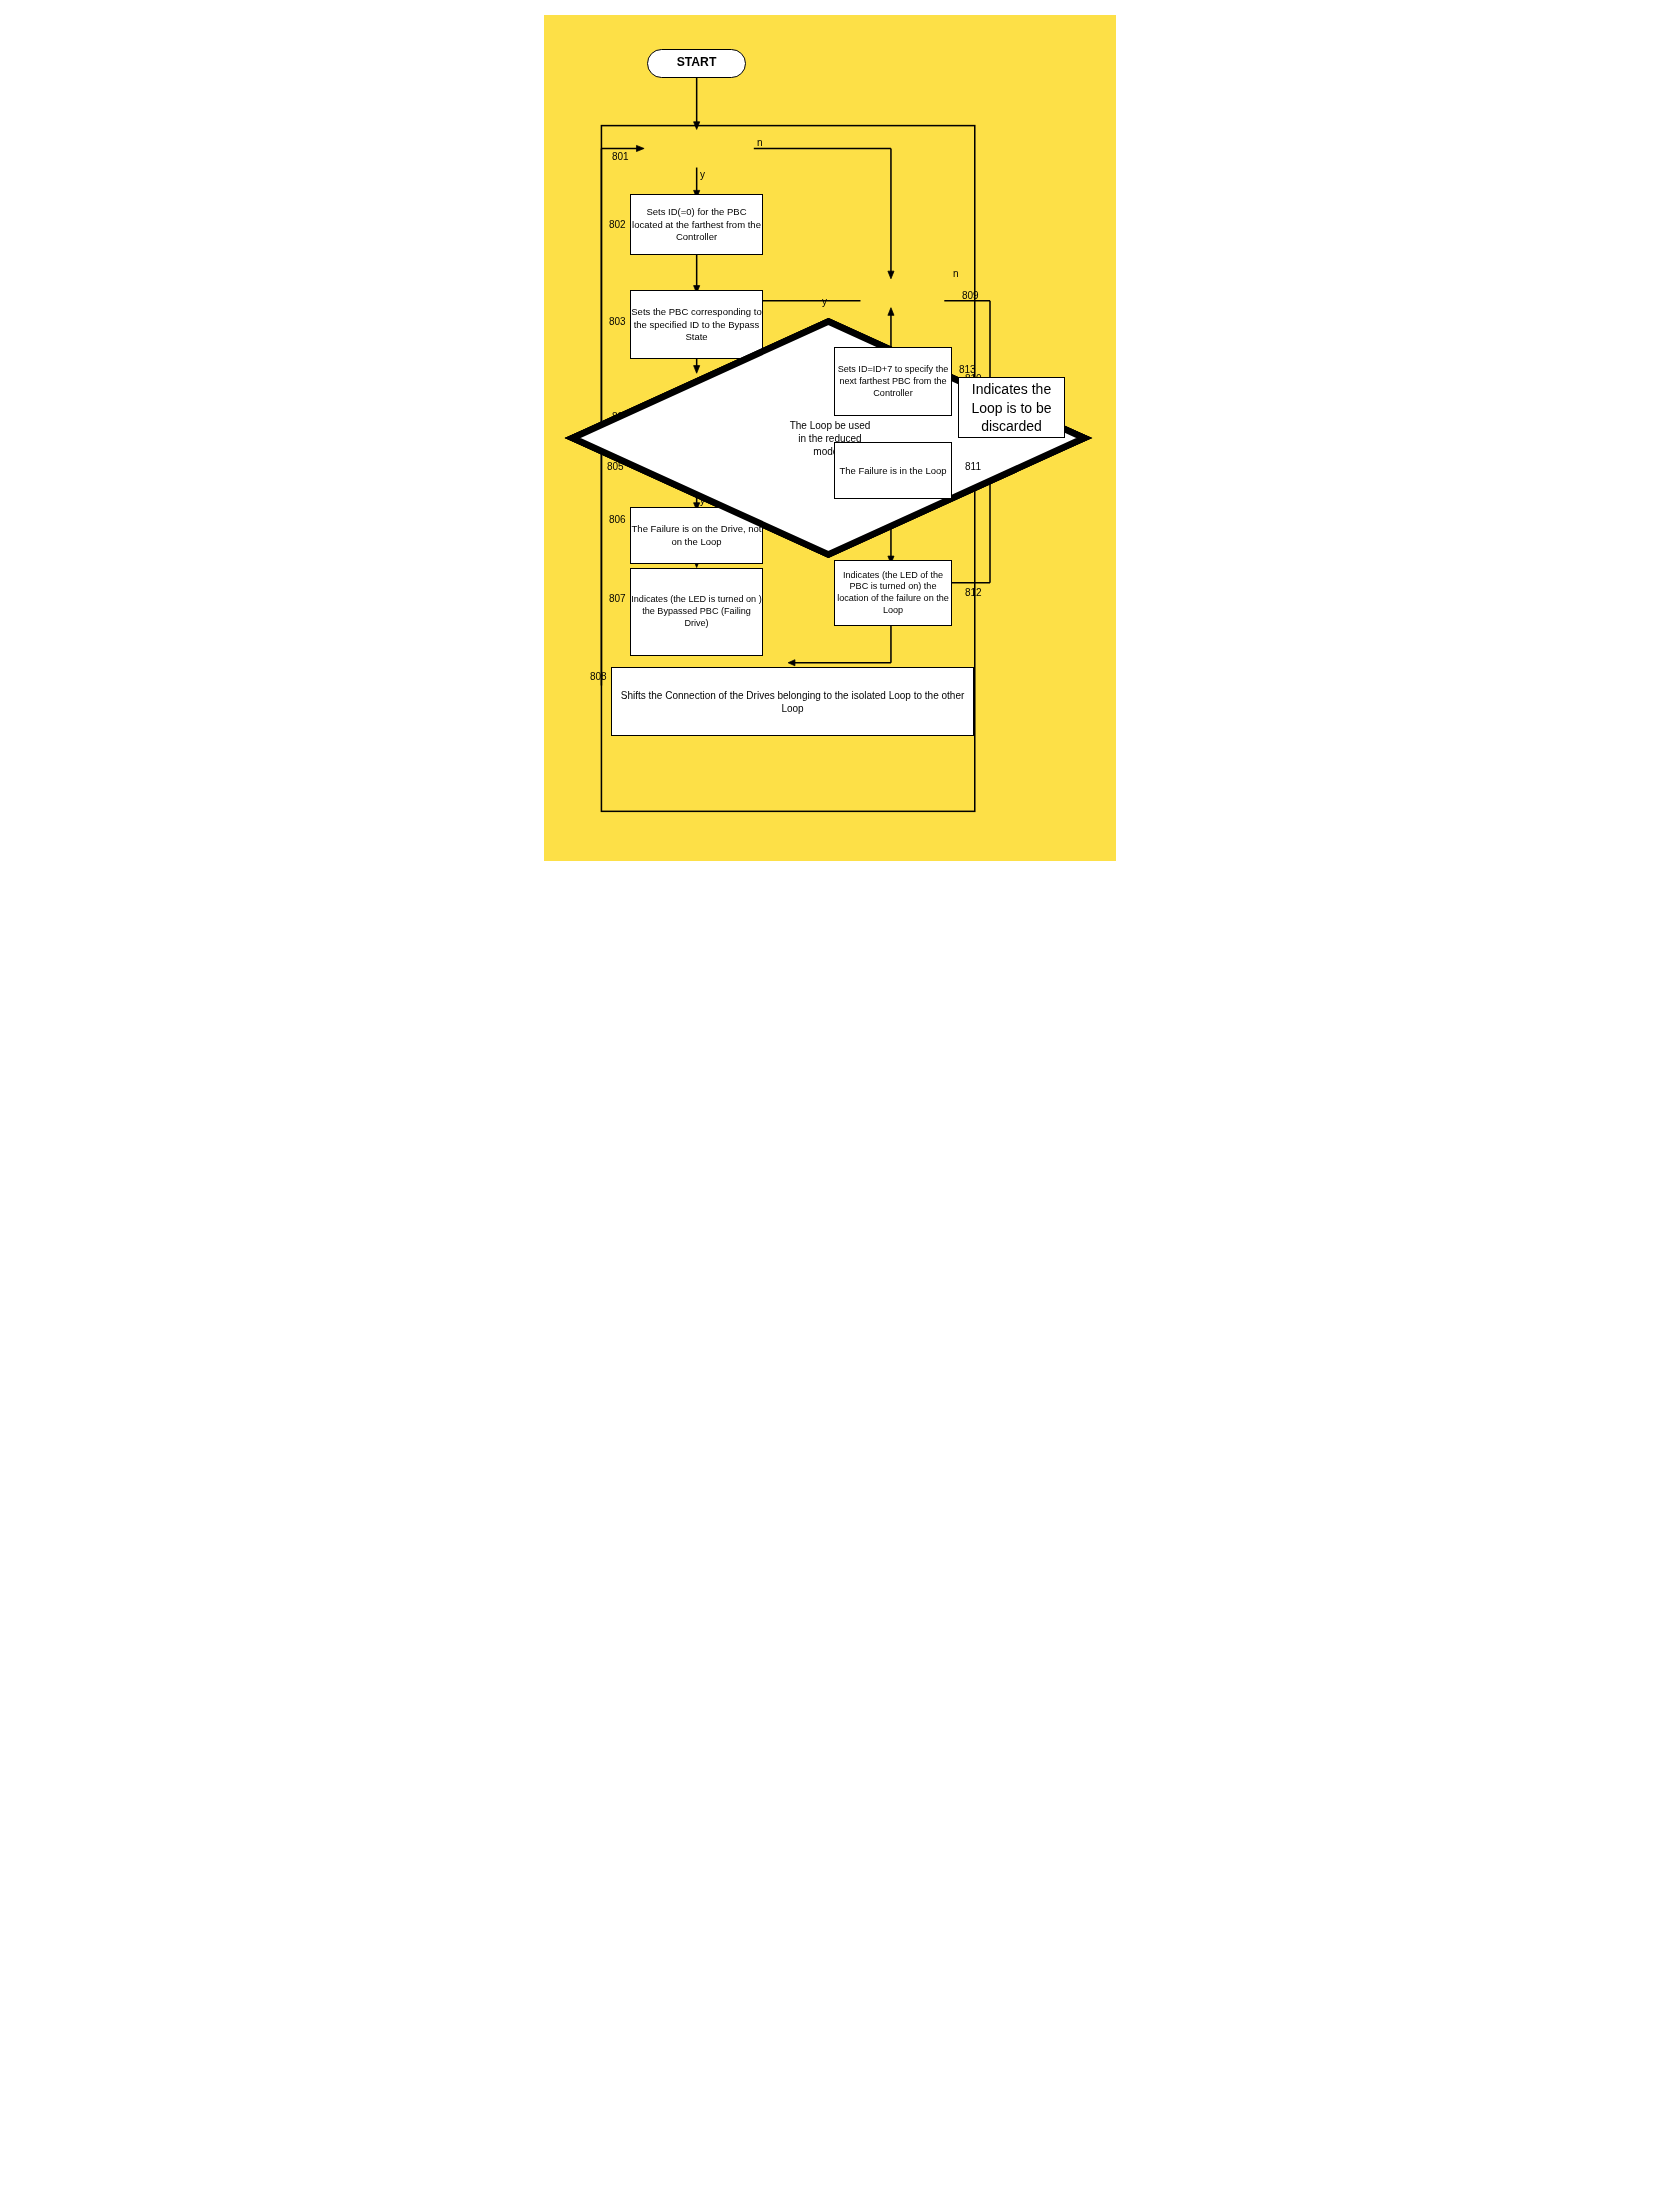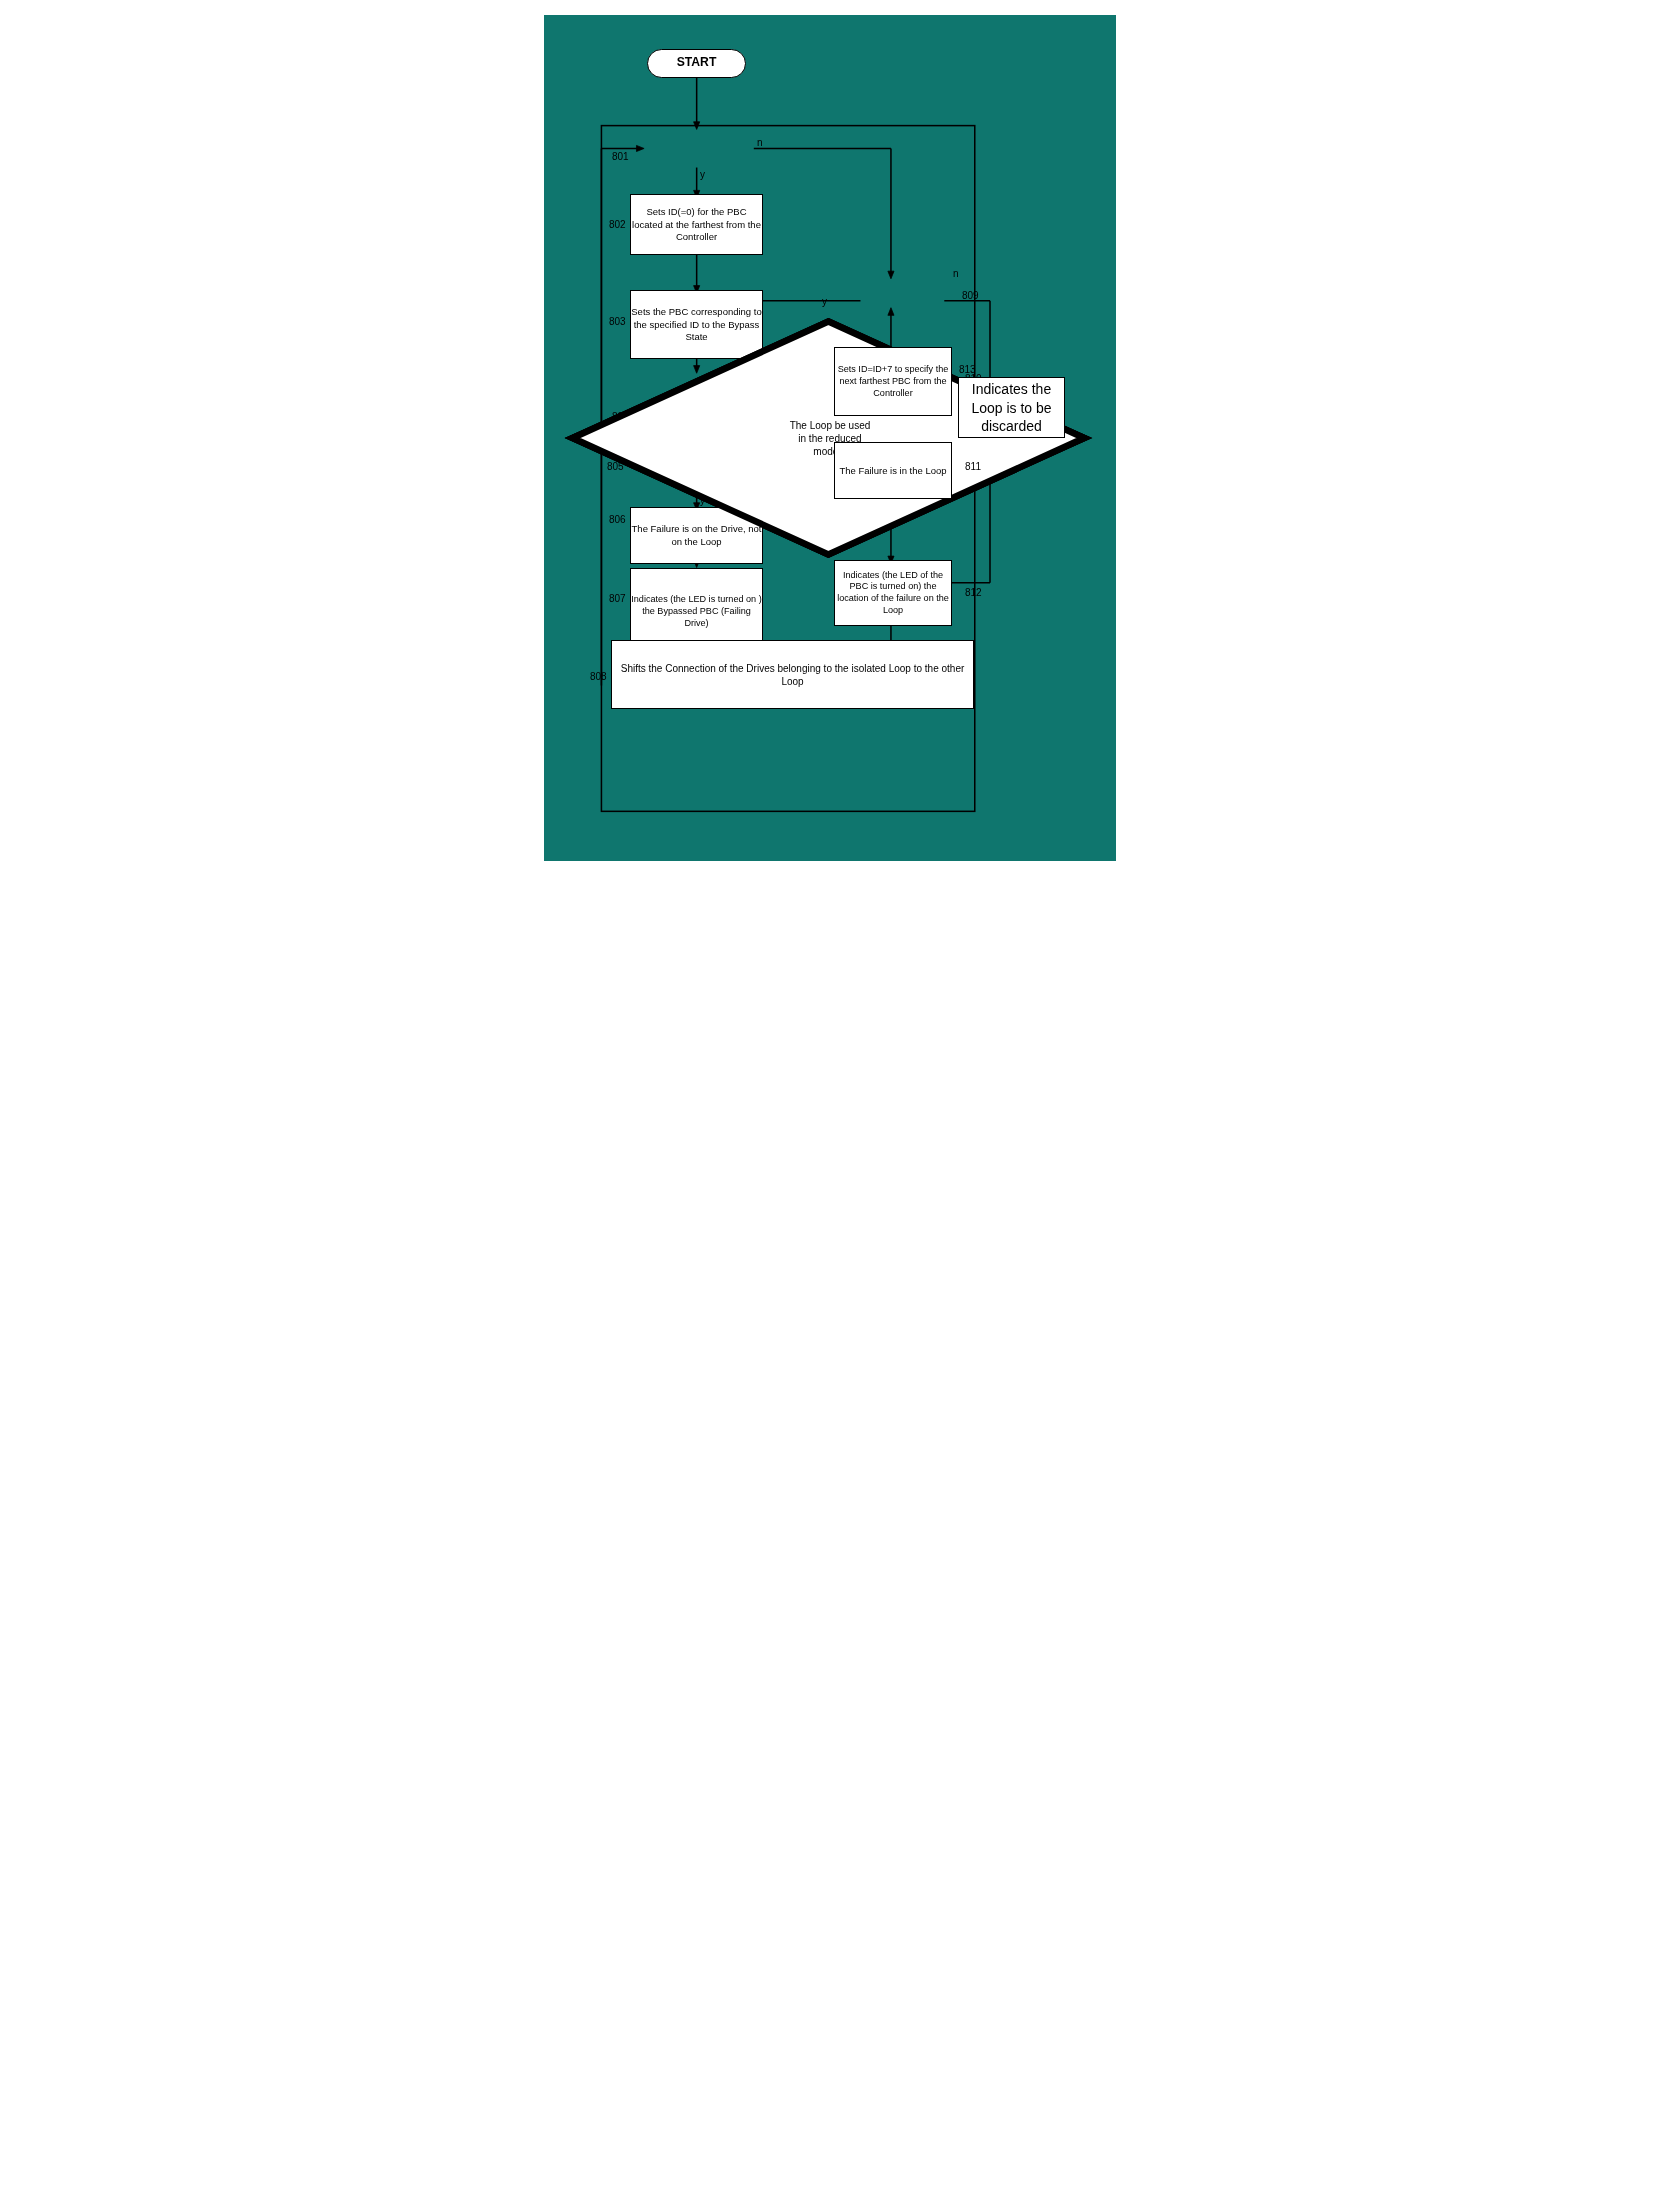--- a/index.html
+++ b/index.html
@@ -7,21 +7,21 @@
       background: #fff;
       font-family: Arial, sans-serif;
       display: flex;
       justify-content: center;
       align-items: flex-start;
       min-height: 100vh;
       padding: 15.2px;
     }
     .page {
       width: 572px;
-      background: #0f766e;
+      background: #fde047;
       position: relative;
       padding: 23px 15.2px;
     }
     .flowchart {
       position: relative;
       width: 534px;
       margin: 0 auto;
     }
 
     
@@ -220,21 +220,21 @@
     <div class="shape rect" style="left: 67px; top: 469px; width: 133px; height: 57px; font-size: 9.5px;">
       <span>The Failure is on the Drive, not on the Loop</span>
     </div>
     <div class="node-label" style="left: 46px; top: 476px;">806</div>
 
     <div class="shape rect" style="left: 67px; top: 530px; width: 133px; height: 88px; font-size: 9.1px;">
       <span>Indicates (the LED is turned on ) the Bypassed PBC (Failing Drive)</span>
     </div>
     <div class="node-label" style="left: 46px; top: 555px;">807</div>
 
-    <div class="shape rect" style="left: 48px; top: 602px; width: 363px; height: 69px; font-size: 10px;">
+    <div class="shape rect" style="left: 48px; top: 629px; width: 363px; height: 69px; font-size: 10px;">
       <span>Shifts the Connection of the Drives belonging to the isolated Loop to the other Loop</span>
     </div>
     <div class="node-label" style="left: 27px; top: 633px;">808</div>
 
     <div class="diamond" style="left: 265px; top: 235px; width: 126px; height: 61px;">
       <svg viewBox="0 0 165 80" xmlns="http://www.w3.org/2000/svg">
         <polygon points="82,4 161,40 82,76 3,40" fill="white" stroke="black" stroke-width="2"></polygon>
       </svg>
       <div class="diamond-text" style="width: 84px;">The Loop be used in the reduced mode ?</div>
     </div>

